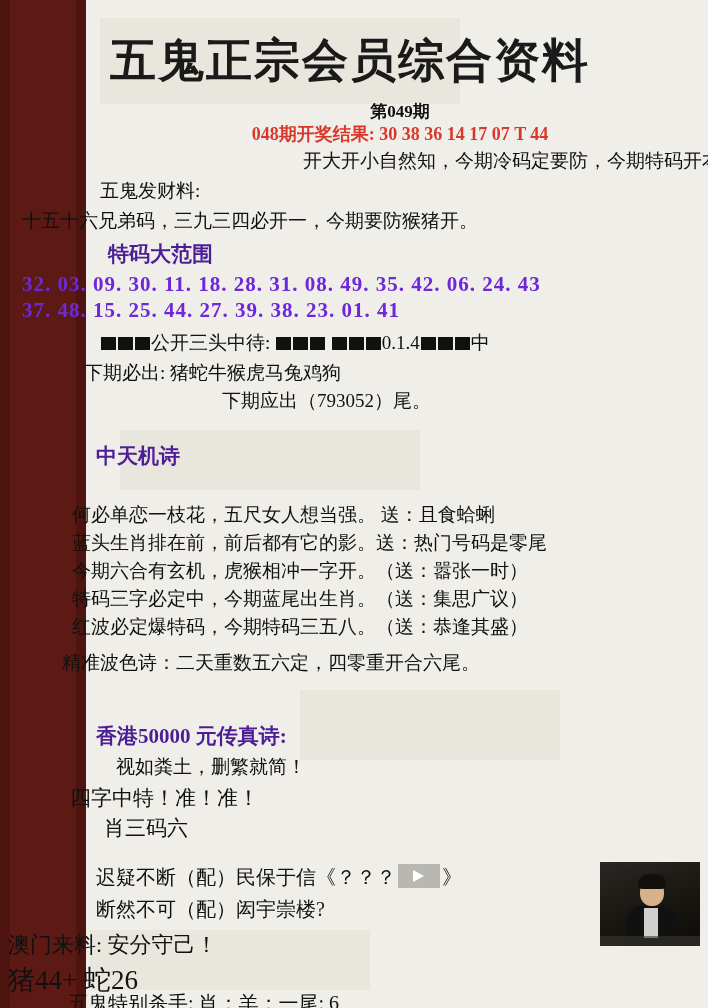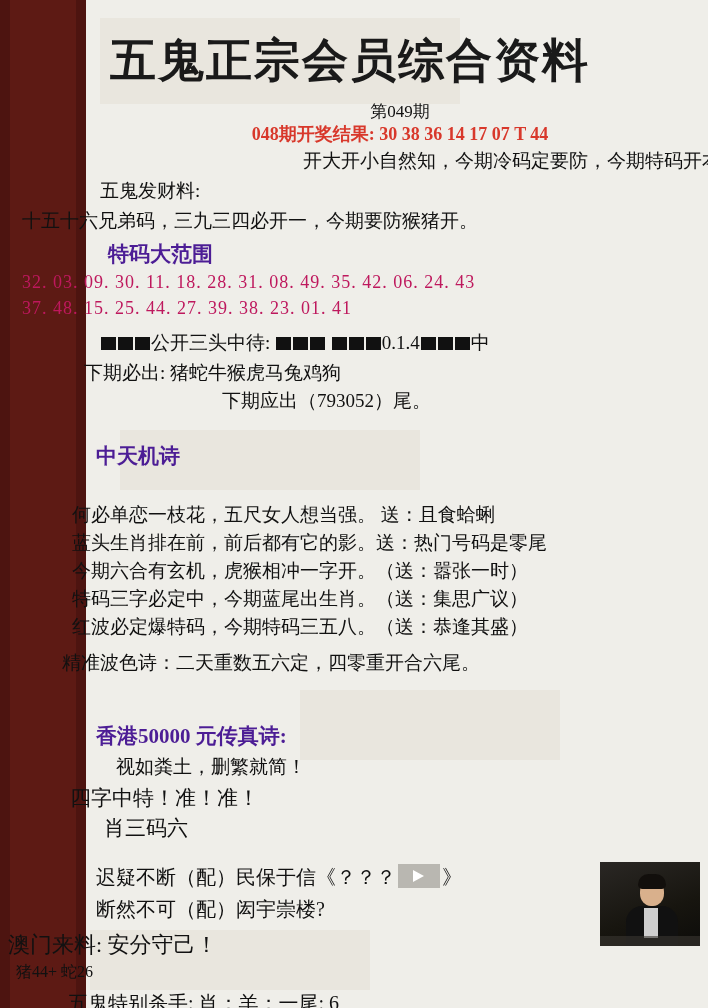--- a/index.html
+++ b/index.html
@@ -52,46 +52,47 @@
     letter-spacing: 2px;
     color: #1a1a1a;
     white-space: nowrap;
   }
   .issue {
     position: absolute;
     left: 110px; top: 100px;
     width: 580px;
     text-align: center;
     font-size: 17px;
-    font-weight: normal;
+    font-weight: bold;
     color: #111;
   }
   .result {
     position: absolute;
     left: 110px; top: 122px;
     width: 580px;
     text-align: center;
     font-size: 18px;
     font-weight: bold;
     color: #d8382b;
     white-space: nowrap;
   }
   .line {
     position: absolute;
     font-size: 19px;
     white-space: nowrap;
     color: #111;
   }
   .num-line {
     position: absolute;
-    font-size: 18px;
+    font-size: 21px;
     letter-spacing: 1px;
     white-space: nowrap;
-    color: #be185d;
+    color: #6d28d9;
     font-family: "Liberation Serif", serif;
+    font-weight: bold;
   }
   .sec-title {
     position: absolute;
     font-size: 21px;
     font-weight: bold;
     color: #4c1d95;
   }
   .poem {
     position: absolute;
     font-size: 19px;
@@ -214,21 +215,21 @@
   <div class="line" style="left:116px;top:754px;">视如粪土，删繁就简！</div>
   <div class="line" style="left:70px;top:784px;font-size:21px;">四字中特！准！准！</div>
   <div class="line" style="left:104px;top:814px;font-size:21px;">肖三码六</div>
 
   <div class="line" style="left:96px;top:864px;font-size:20px;">
     <span>迟疑不断（配）民保于信《</span><span>？？？</span><span class="grey-box"></span><span>》</span>
   </div>
   <div class="line" style="left:96px;top:896px;font-size:20px;">断然不可（配）闳宇崇楼?</div>
 
   <div class="line" style="left:8px;top:930px;font-size:22px;">澳门来料: 安分守己！</div>
-  <div class="line" style="left:8px;top:962px;font-size:16px;margin-left:8px;">猪44+ 蛇26</div>
+  <div class="line" style="left:8px;top:962px;font-size:27px;">猪44+ 蛇26</div>
   <div class="line" style="left:68px;top:990px;font-size:20px;">五鬼特别杀手: 肖：羊；一尾: 6</div>
 
   <div class="photo">
     <div class="bg"></div>
     <div class="body"></div>
     <div class="shirt"></div>
     <div class="face"></div>
     <div class="hair"></div>
     <div class="stripe"></div>
   </div>

